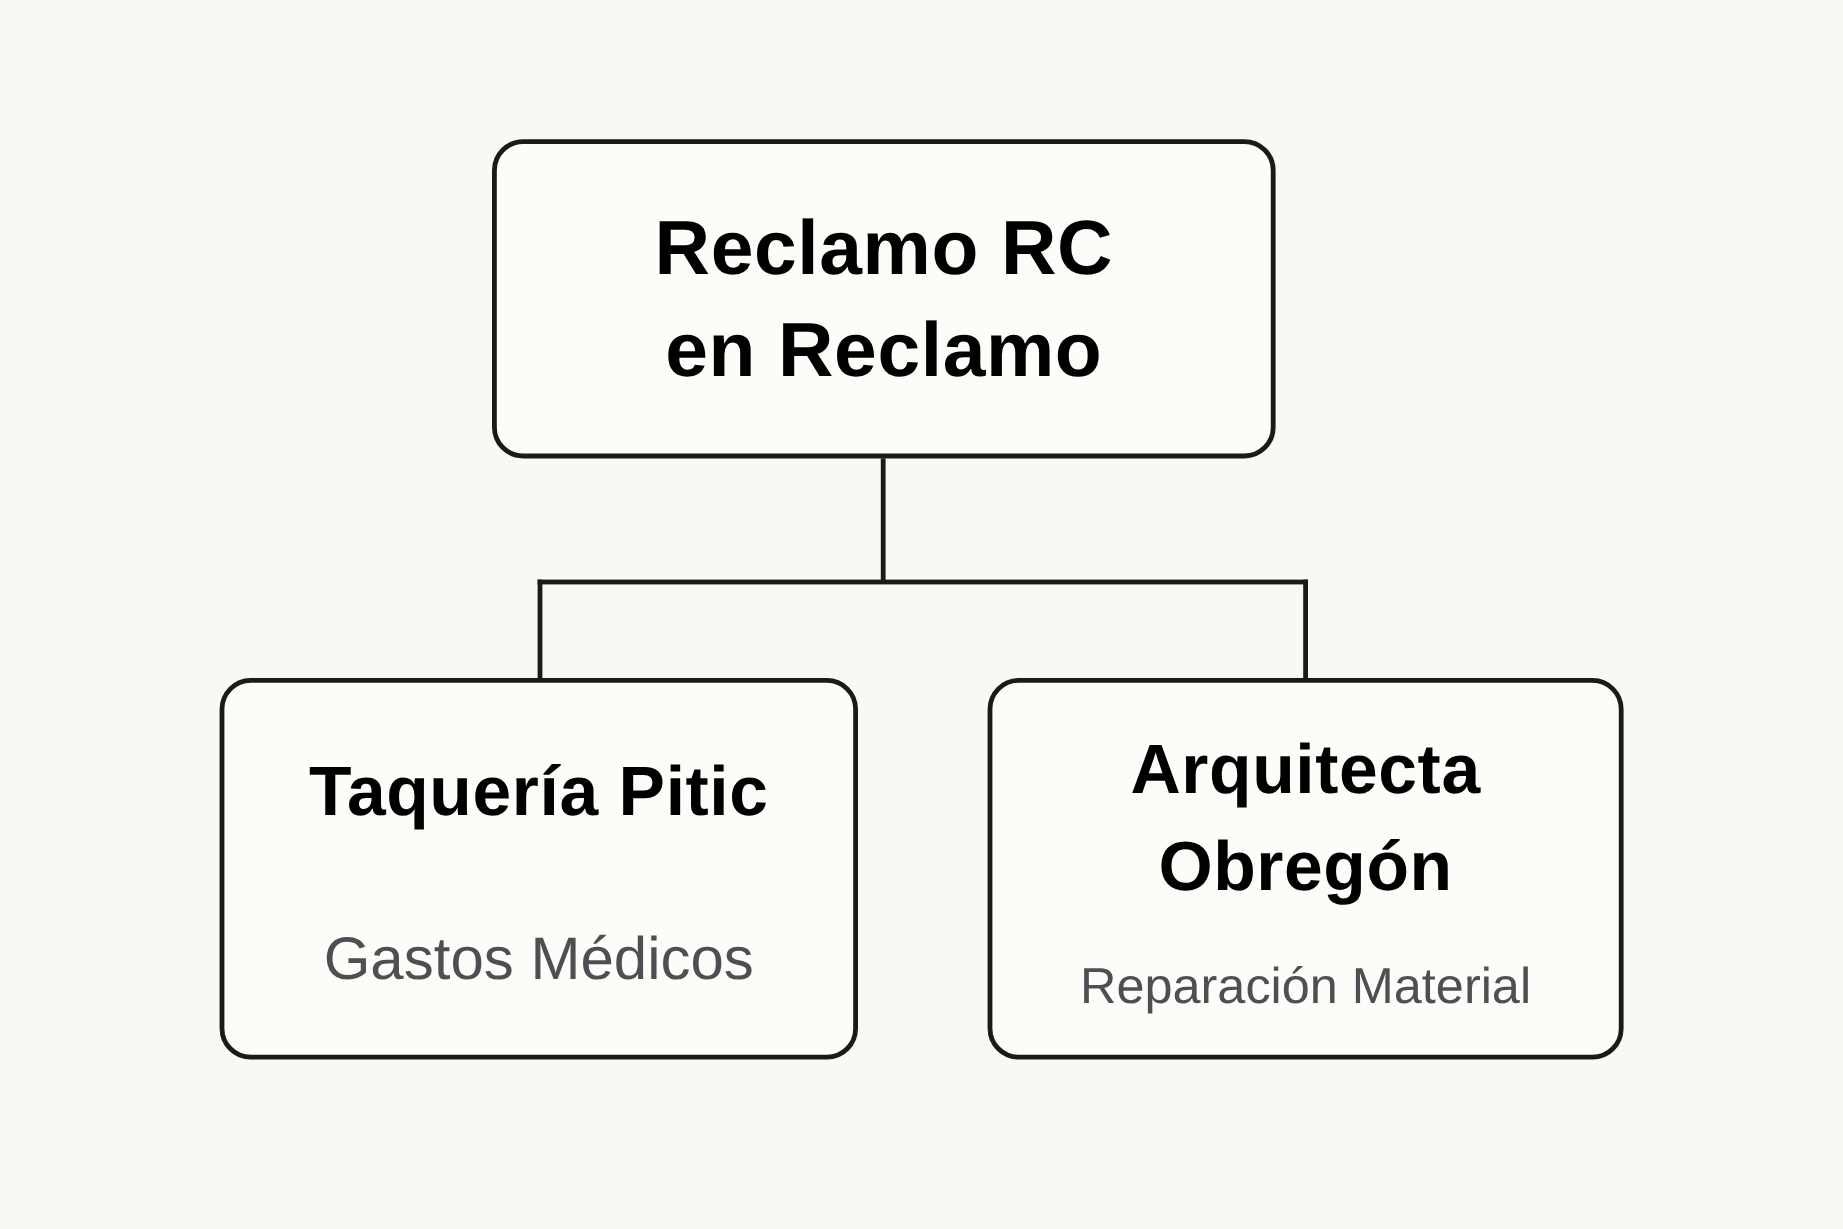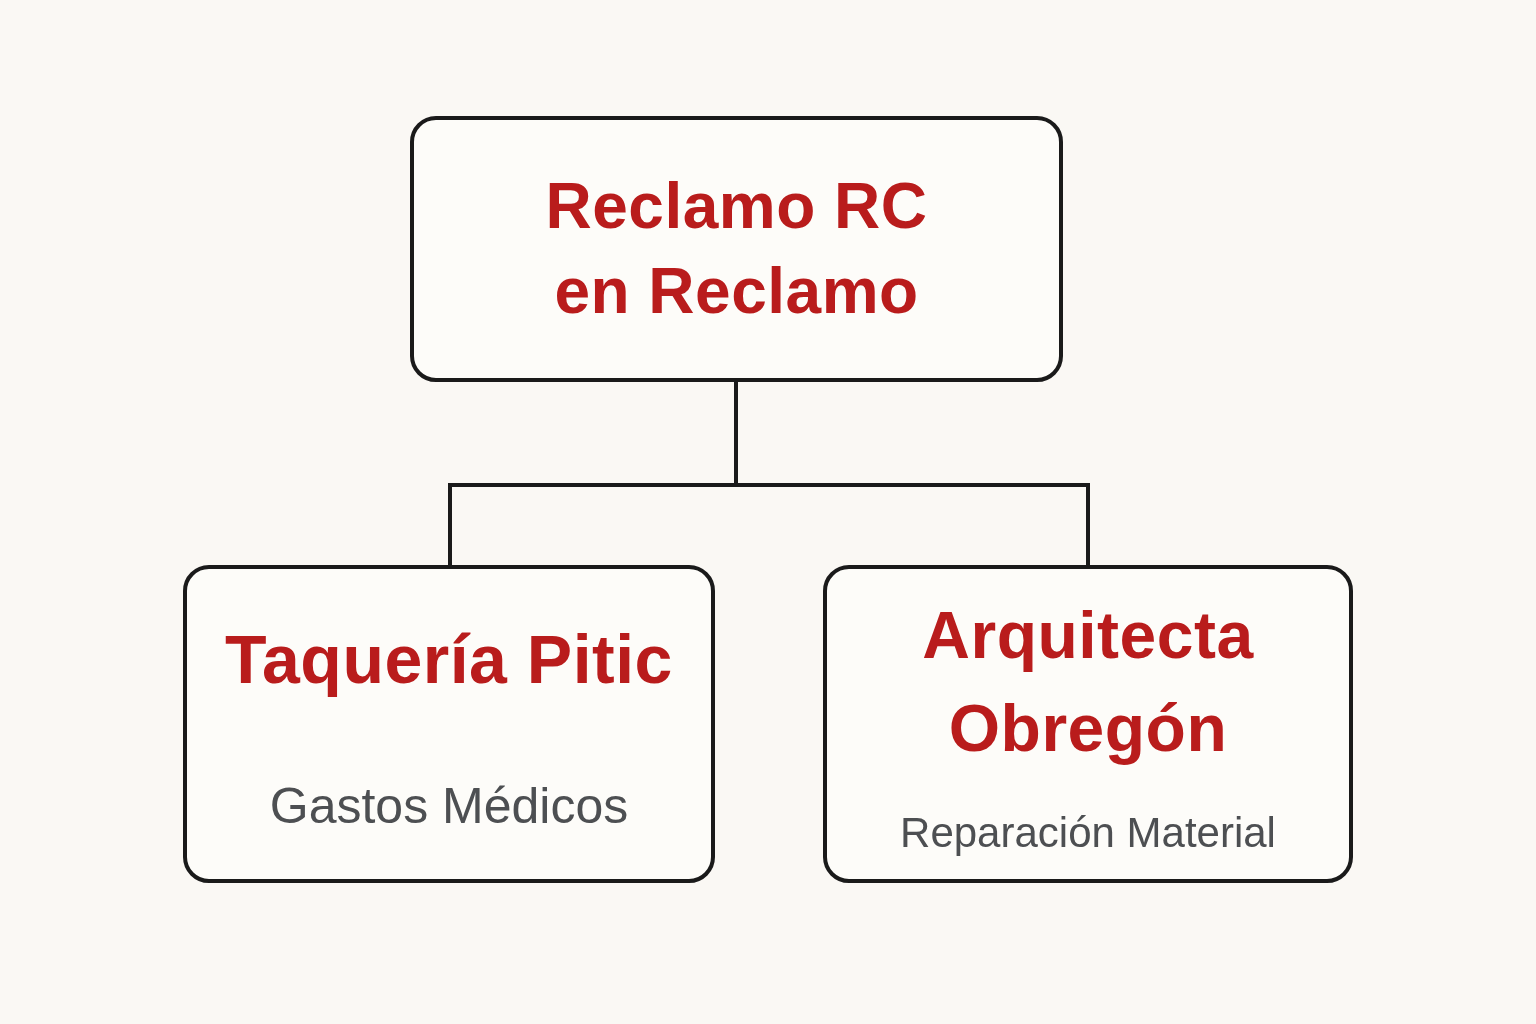--- a/index.html
+++ b/index.html
@@ -55,21 +55,21 @@
     border: 4px solid #1a1a1a;
     border-radius: 26px;
     display: flex;
     flex-direction: column;
     align-items: center;
     justify-content: center;
     text-align: center;
     z-index: 2;
   }
   .node .title {
-    color: #b91c1c;
+    color: #000000;
     font-weight: 700;
     letter-spacing: 0.5px;
   }
   .node .subtitle {
     color: #4d4f52;
     font-weight: 400;
   }
   #node-root {
     left: 410px;
     top: 116px;
@@ -84,38 +84,38 @@
     display: block;
   }
   #node-child-left {
     left: 183px;
     top: 565px;
     width: 532px;
     height: 318px;
     gap: 40px;
   }
   #node-child-left .title {
-    font-size: 68px;
+    font-size: 58px;
     line-height: 1.4;
   }
   #node-child-left .subtitle {
     font-size: 50px;
     line-height: 1.2;
     margin-top: 29px;
   }
   #node-child-right {
     left: 823px;
     top: 565px;
     width: 530px;
     height: 318px;
     gap: 34px;
     padding: 0 28px;
   }
   #node-child-right .title {
-    font-size: 66px;
+    font-size: 58px;
     line-height: 1.4;
   }
   #node-child-right .subtitle {
     font-size: 42px;
     line-height: 1.2;
   }
 </style>
 </head>
 <body>
 

